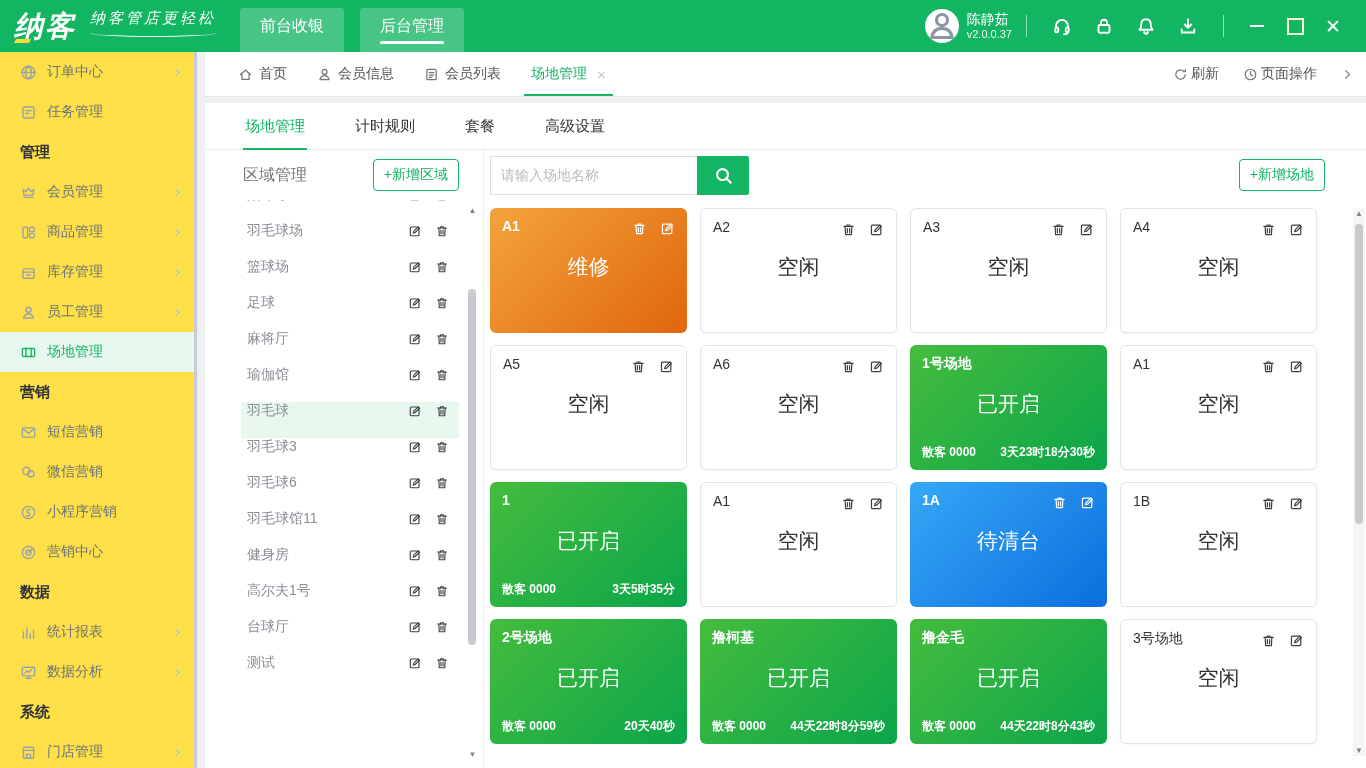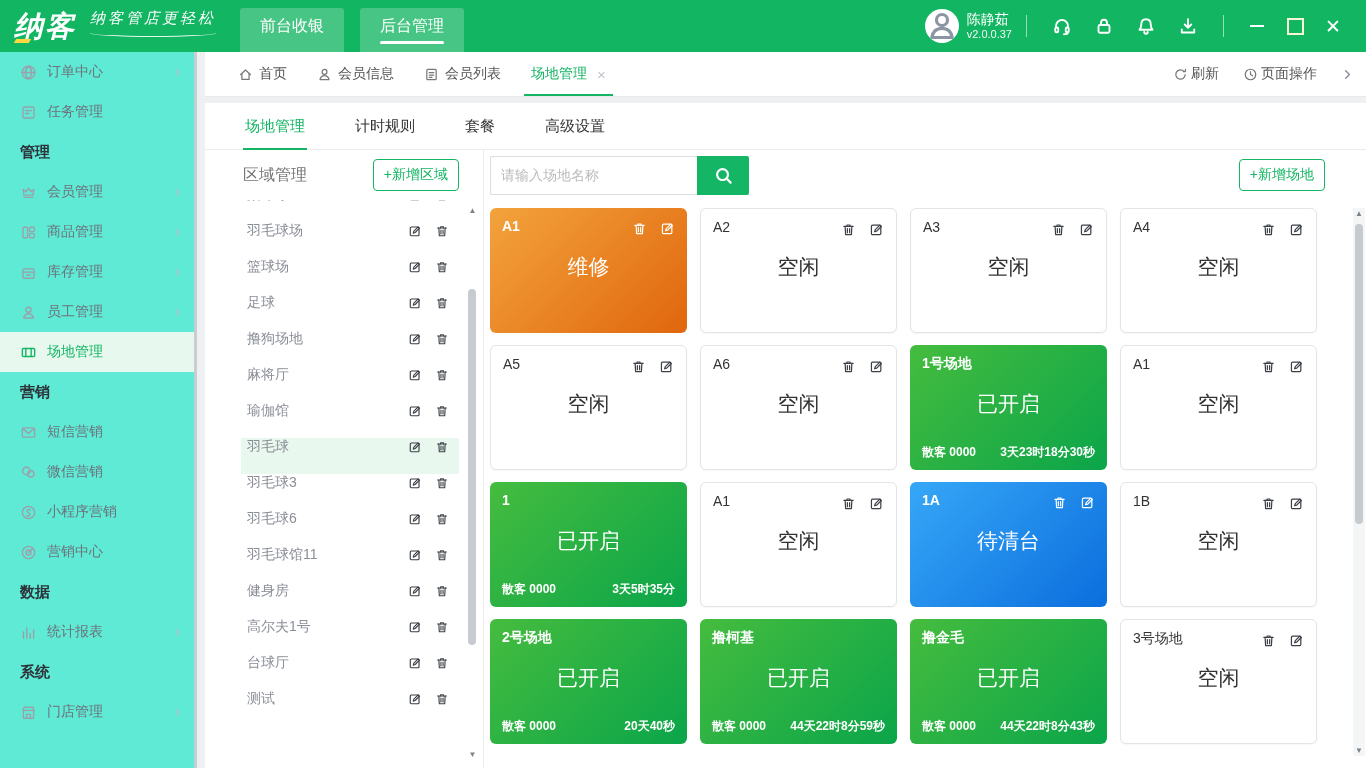--- a/index.html
+++ b/index.html
@@ -26,21 +26,21 @@
   .uname{font-size:14px;} .uver{font-size:11px;opacity:.95;}
   .vdiv{width:1px;height:22px;background:rgba(255,255,255,.55);margin:0 14px;flex:none;}
   .tbi{width:42px;display:flex;align-items:center;justify-content:center;cursor:pointer;}
   .wc{width:38px;display:flex;align-items:center;justify-content:center;cursor:pointer;height:52px;}
   .wc-min-glyph{width:14px;height:2px;background:#fff;display:block;}
   .wc-max-glyph{width:13px;height:13px;border:2px solid #f7f7d4;display:block;}
   .wc-close-glyph{font-size:19px;line-height:1;color:#fff;}
 
   
   .body-row{flex:1;display:flex;min-height:0;}
-  .sidebar{width:197px;background:#5eead4;position:relative;flex:none;overflow:hidden;text-align:right;}
+  .sidebar{width:197px;background:#fde047;position:relative;flex:none;overflow:hidden;text-align:right;}
   .sidebar::after{content:"";position:absolute;right:0;top:0;bottom:0;width:3px;background:#c9cdd3;}
   .sb-item{height:40px;display:flex;align-items:center;padding:0 12px 0 20px;color:#6d727c;font-size:14px;cursor:pointer;}
   .sb-item .ic{width:17px;height:17px;margin-right:10px;color:#9ba1ab;}
   .sb-item .chev{margin-left:auto;color:#b9bec6;width:11px;height:11px;margin-right:2px;}
   .sb-item.active{background:var(--sb-active,#e7f8ee);color:var(--brand,#14b564);}
   .sb-item.active .ic{color:var(--brand,#14b564);}
   .sb-section{height:40px;display:flex;align-items:center;padding-left:20px;font-size:15px;font-weight:bold;color:#2e323a;}
   .gap-col{width:8px;flex:none;}
 
   .main{flex:1;display:flex;flex-direction:column;min-width:0;}
@@ -281,20 +281,31 @@
         <div class="sb-section">数据</div>
         <div class="sb-item">
           <svg class="ic " viewBox="0 0 16 16" fill="none" stroke="currentColor" stroke-width="1.3" stroke-linecap="round" stroke-linejoin="round">
             <path d="M3.2 13.4V7.4M6.4 13.4V3.6M9.6 13.4V9M12.8 13.4V5.8"></path>
           </svg>
           <span>统计报表</span>
           <svg class="ic chev" viewBox="0 0 16 16" fill="none" stroke="currentColor" stroke-width="1.6" stroke-linecap="round" stroke-linejoin="round">
             <path d="M5.8 3.4L10.4 8l-4.6 4.6"></path>
           </svg>
         </div>
+        <div class="sb-item">
+          <svg class="ic " viewBox="0 0 16 16" fill="none" stroke="currentColor" stroke-width="1.3" stroke-linecap="round" stroke-linejoin="round">
+            <rect x="2.2" y="3" width="11.6" height="8.2" rx="1"></rect>
+            <path d="M4.6 8.6l2-2.2 1.8 1.4 2.8-3"></path>
+            <path d="M8 11.2v2.2M5.6 13.4h4.8"></path>
+          </svg>
+          <span>数据分析</span>
+          <svg class="ic chev" viewBox="0 0 16 16" fill="none" stroke="currentColor" stroke-width="1.6" stroke-linecap="round" stroke-linejoin="round">
+            <path d="M5.8 3.4L10.4 8l-4.6 4.6"></path>
+          </svg>
+        </div>
         <div class="sb-section">系统</div>
         <div class="sb-item">
           <svg class="ic " viewBox="0 0 16 16" fill="none" stroke="currentColor" stroke-width="1.3" stroke-linecap="round" stroke-linejoin="round">
             <path d="M2.8 6L3.8 3h8.4l1 3"></path>
             <rect x="3.2" y="6" width="9.6" height="7.4" rx="0.8"></rect>
             <path d="M6.2 13.4V9.8h3.6v3.6"></path>
           </svg>
           <span>门店管理</span>
           <svg class="ic chev" viewBox="0 0 16 16" fill="none" stroke="currentColor" stroke-width="1.6" stroke-linecap="round" stroke-linejoin="round">
             <path d="M5.8 3.4L10.4 8l-4.6 4.6"></path>
@@ -426,35 +437,20 @@
                         </svg></span>
                       <span><svg class="ic " viewBox="0 0 16 16" fill="none" stroke="currentColor" stroke-width="1.3" stroke-linecap="round" stroke-linejoin="round">
                           <path d="M3 4.6h10"></path>
                           <path d="M6.4 4.6V3.2h3.2v1.4"></path>
                           <path d="M4.4 4.6l.5 8.8h6.2l.5-8.8"></path>
                           <path d="M6.8 7v4.4M9.2 7v4.4"></path>
                         </svg></span>
                     </span>
                   </div>
                   <div class="rp-row">
-                    <span>撸狗场地</span>
-                    <span class="acts">
-                      <span><svg class="ic " viewBox="0 0 16 16" fill="none" stroke="currentColor" stroke-width="1.3" stroke-linecap="round" stroke-linejoin="round">
-                          <rect x="2.6" y="3.4" width="10" height="10" rx="1.2"></rect>
-                          <path d="M6 10.4l.7-2.2 4.9-4.9 1.5 1.5-4.9 4.9z"></path>
-                        </svg></span>
-                      <span><svg class="ic " viewBox="0 0 16 16" fill="none" stroke="currentColor" stroke-width="1.3" stroke-linecap="round" stroke-linejoin="round">
-                          <path d="M3 4.6h10"></path>
-                          <path d="M6.4 4.6V3.2h3.2v1.4"></path>
-                          <path d="M4.4 4.6l.5 8.8h6.2l.5-8.8"></path>
-                          <path d="M6.8 7v4.4M9.2 7v4.4"></path>
-                        </svg></span>
-                    </span>
-                  </div>
-                  <div class="rp-row">
                     <span>麻将厅</span>
                     <span class="acts">
                       <span><svg class="ic " viewBox="0 0 16 16" fill="none" stroke="currentColor" stroke-width="1.3" stroke-linecap="round" stroke-linejoin="round">
                           <rect x="2.6" y="3.4" width="10" height="10" rx="1.2"></rect>
                           <path d="M6 10.4l.7-2.2 4.9-4.9 1.5 1.5-4.9 4.9z"></path>
                         </svg></span>
                       <span><svg class="ic " viewBox="0 0 16 16" fill="none" stroke="currentColor" stroke-width="1.3" stroke-linecap="round" stroke-linejoin="round">
                           <path d="M3 4.6h10"></path>
                           <path d="M6.4 4.6V3.2h3.2v1.4"></path>
                           <path d="M4.4 4.6l.5 8.8h6.2l.5-8.8"></path>

